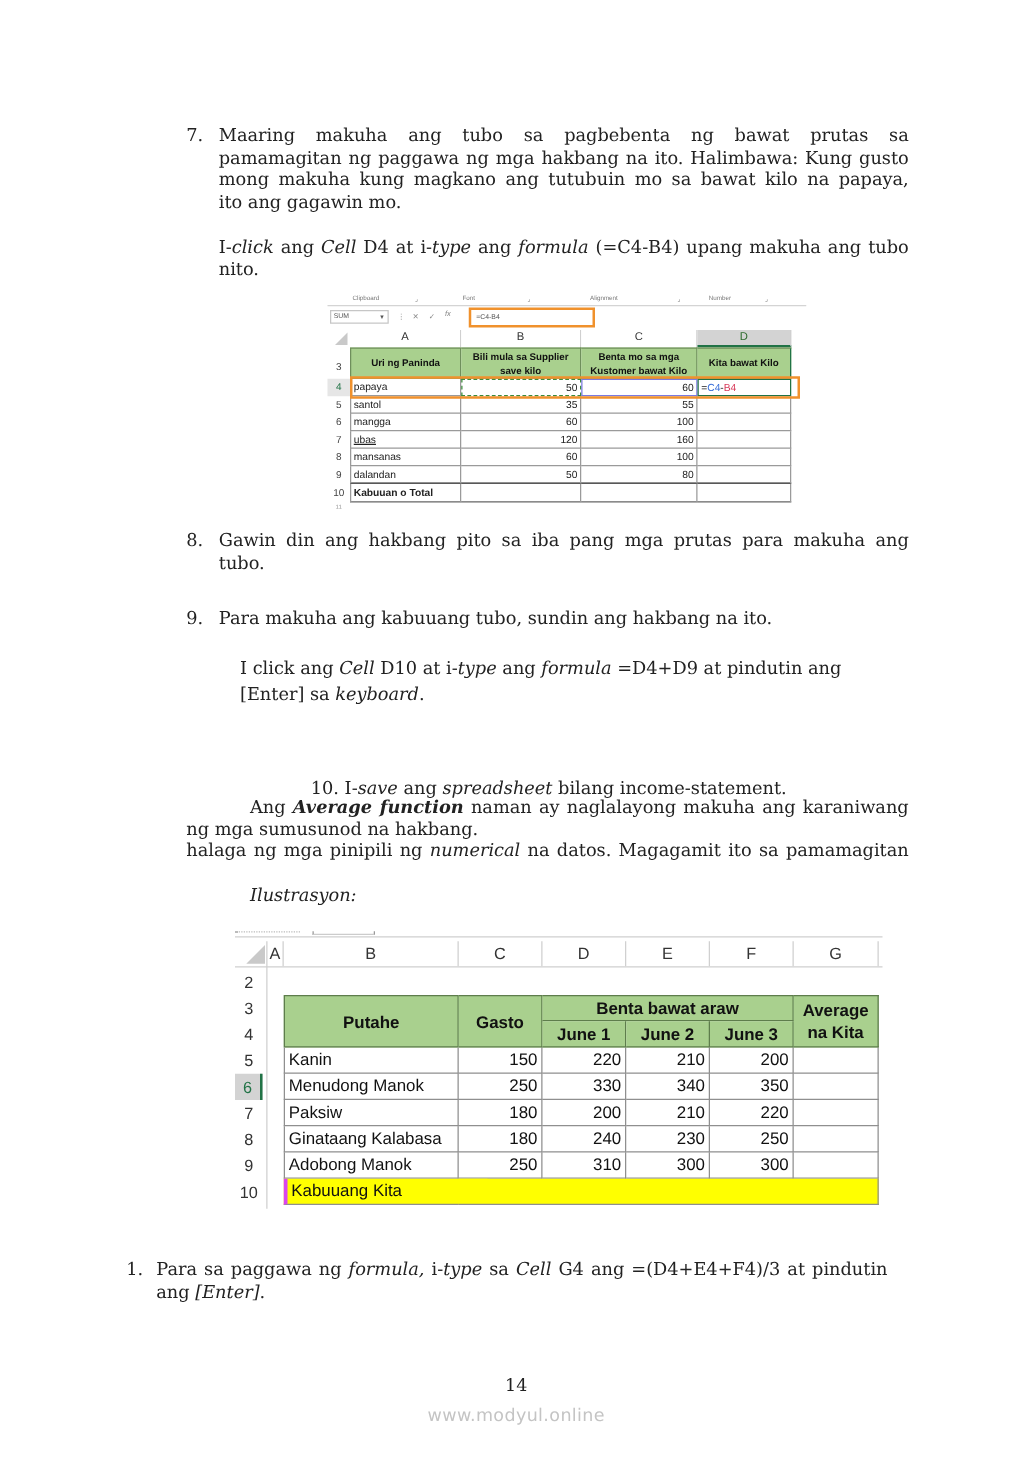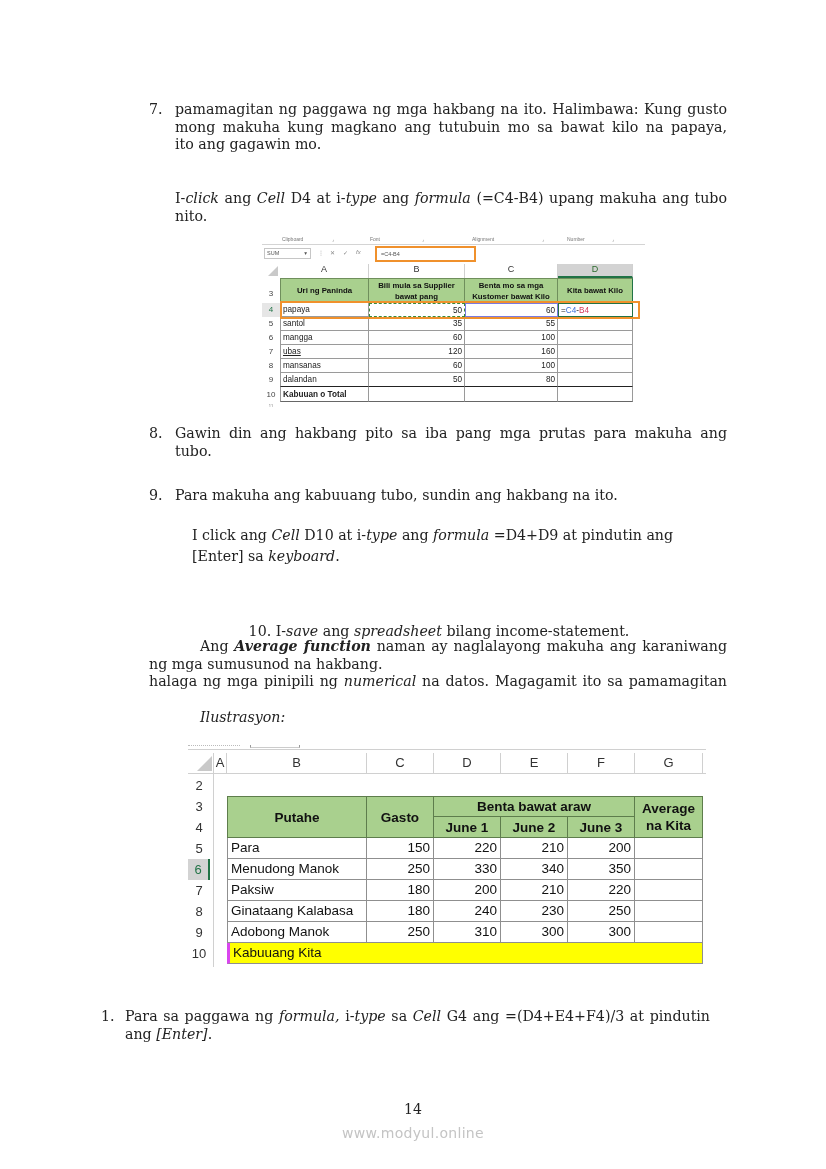--- a/index.html
+++ b/index.html
@@ -40,20 +40,21 @@
   .yel { background: #ffff00; }
 
   .pageno { position: absolute; left: 0; width: 826px; top: 1101px; text-align: center; font-size: 14px; }
   .watermark { position: absolute; left: 0; width: 826px; top: 1125px; text-align: center; font-family: "DejaVu Sans", sans-serif; font-size: 14px; color: #c4c4c4; letter-spacing: 0.3px; }
 </style>
 </head>
 <body>
 
 <div class="num" style="left:149px; top:101px;">7.</div>
 <div class="para" style="left:175px; top:101px; width:552px;">
+  <div style="text-align:justify; text-align-last:justify;">Maaring makuha ang tubo sa pagbebenta ng bawat prutas sa</div>
   <div style="text-align:justify; text-align-last:justify;">pamamagitan ng paggawa ng mga hakbang na ito. Halimbawa: Kung gusto</div>
   <div style="text-align:justify; text-align-last:justify;">mong makuha kung magkano ang tutubuin mo sa bawat kilo na papaya,</div>
   <div>ito ang gagawin mo.</div>
 </div>
 <div class="para" style="left:175px; top:190px; width:552px;">
   <div style="text-align:justify; text-align-last:justify;"><span>I-</span><i>click</i><span> ang </span><i>Cell</i><span> D4 at i-</span><i>type</i><span> ang </span><i>formula</i><span> (=C4-B4) upang makuha ang tubo</span></div>
   <div>nito.</div>
 </div>
 
 <div class="xl1">
@@ -83,21 +84,21 @@
           <polygon points="16,2 16,12 6,12" fill="#c9c9c9"></polygon>
         </svg>
     </div>
     <div class="colhdr" style="left:18px; width:89px;">A</div>
     <div class="colhdr" style="left:107px; width:96px;">B</div>
     <div class="colhdr" style="left:203px; width:93px;">C</div>
     <div class="colhdr sel" style="left:296px; width:75px;">D</div>
 
     <div class="rowhdr" style="top:14px; height:25px; line-height:32px;">3</div>
     <div class="hcell" style="left:18px; top:14px; width:89px; height:25px; border-left:1px solid #6f8f5c; border-top:1px solid #6f8f5c;">Uri ng Paninda</div>
-    <div class="hcell" style="left:107px; top:14px; width:96px; height:25px; border-top:1px solid #6f8f5c;">Bili mula sa Supplier bawat pang</div>
+    <div class="hcell" style="left:107px; top:14px; width:96px; height:25px; border-top:1px solid #6f8f5c;">Bili mula sa Supplier save kilo</div>
     <div class="hcell" style="left:203px; top:14px; width:93px; height:25px; border-top:1px solid #6f8f5c;">Benta mo sa mga Kustomer bawat Kilo</div>
     <div class="hcell" style="left:296px; top:14px; width:75px; height:25px; border-top:1px solid #6f8f5c; border-right:1px solid #217346;">Kita bawat Kilo</div>
 
     <div class="rowhdr sel" style="top:39px; height:14px; line-height:14px;">4</div>
     <div class="cell" style="left:18px; top:39px; width:89px; height:14px; line-height:14px; border-left:1px solid #9a9a9a;">papaya</div>
     <div class="cell r" style="left:107px; top:39px; width:96px; height:14px; line-height:14px; border:1px dashed #3b8a3b;">50</div>
     <div class="cell r" style="left:203px; top:39px; width:93px; height:14px; line-height:14px; border:1px solid #7a7ae0;">60</div>
     <div class="cell" style="left:296px; top:39px; width:75px; height:14px; line-height:14px; border:1px solid #217346;"><span>=</span><span style="color:#3a6fd8;">C4</span><span>-</span><span style="color:#d83a5a;">B4</span></div>
 
     <div class="rowhdr" style="top:53px; height:14px; line-height:14px;">5</div>
@@ -195,21 +196,21 @@
   <div class="rh2" style="top:198px;">10</div>
 
   <div class="h2" style="left:39px; top:51px; width:140px; height:42px; border-left:1px solid #5e7d4c; border-top:1px solid #5e7d4c;">Putahe</div>
   <div class="h2" style="left:179px; top:51px; width:67px; height:42px; border-top:1px solid #5e7d4c;">Gasto</div>
   <div class="h2" style="left:246px; top:51px; width:201px; height:21px; border-top:1px solid #5e7d4c;">Benta bawat araw</div>
   <div class="h2" style="left:246px; top:72px; width:67px; height:21px;">June 1</div>
   <div class="h2" style="left:313px; top:72px; width:67px; height:21px;">June 2</div>
   <div class="h2" style="left:380px; top:72px; width:67px; height:21px;">June 3</div>
   <div class="h2" style="left:447px; top:51px; width:68px; height:42px; border-top:1px solid #5e7d4c;">Average na Kita</div>
 
-  <div class="c2" style="left:39px; top:93px; width:140px; border-left:1px solid #8f8f8f;">Para</div>
+  <div class="c2" style="left:39px; top:93px; width:140px; border-left:1px solid #8f8f8f;">Kanin</div>
   <div class="c2 r" style="left:179px; top:93px; width:67px;">150</div>
   <div class="c2 r" style="left:246px; top:93px; width:67px;">220</div>
   <div class="c2 r" style="left:313px; top:93px; width:67px;">210</div>
   <div class="c2 r" style="left:380px; top:93px; width:67px;">200</div>
   <div class="c2" style="left:447px; top:93px; width:68px;"></div>
 
   <div class="c2" style="left:39px; top:114px; width:140px; border-left:1px solid #8f8f8f;">Menudong Manok</div>
   <div class="c2 r" style="left:179px; top:114px; width:67px;">250</div>
   <div class="c2 r" style="left:246px; top:114px; width:67px;">330</div>
   <div class="c2 r" style="left:313px; top:114px; width:67px;">340</div>

